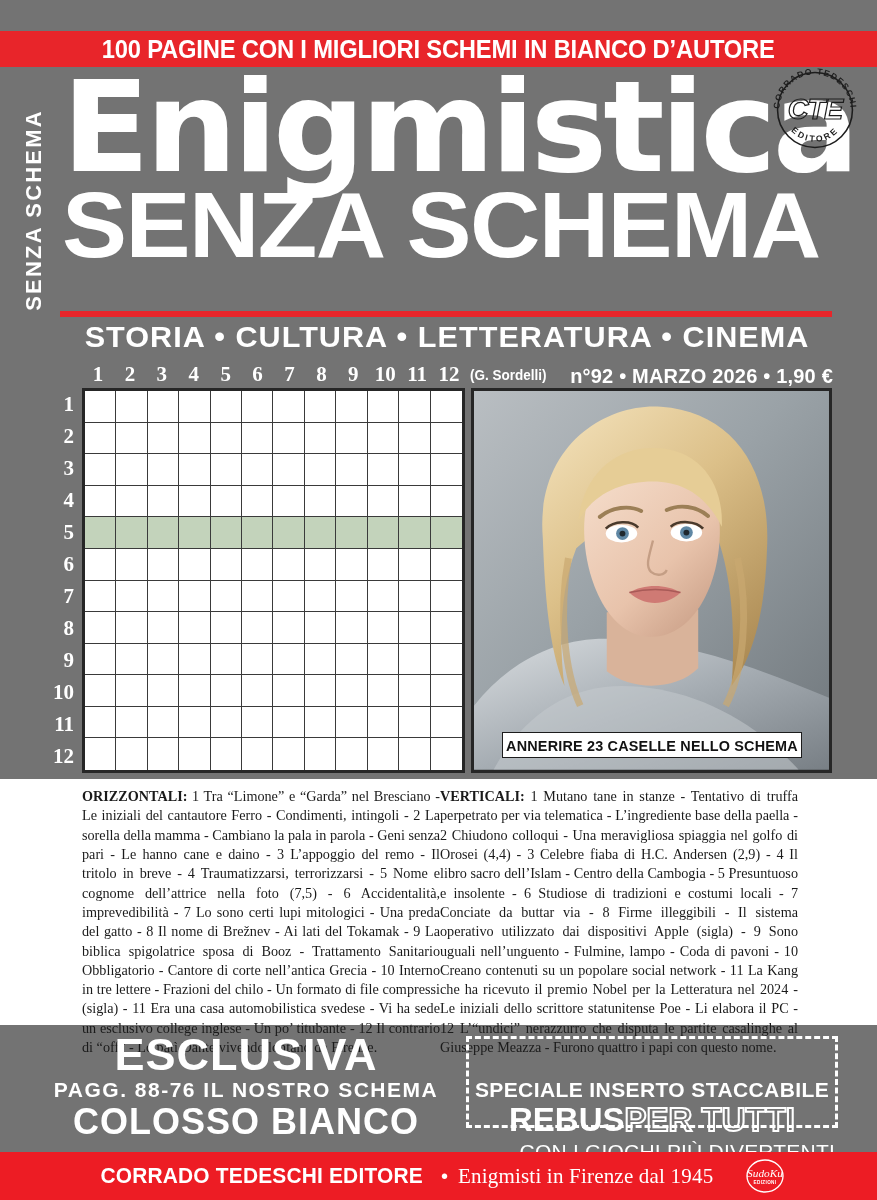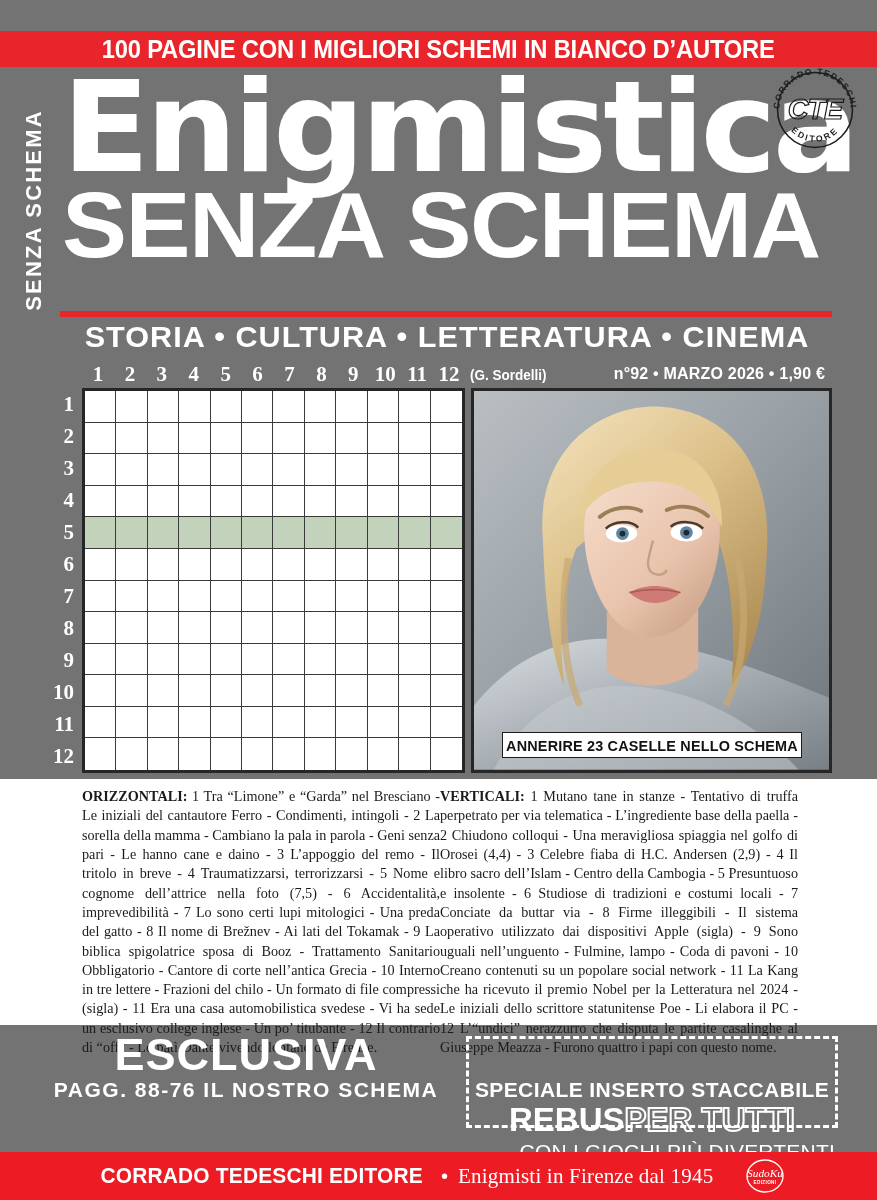--- a/index.html
+++ b/index.html
@@ -127,24 +127,24 @@
     left: 470px; top: 366px;
     color: #ffffff;
     font-weight: 700;
     font-size: 15px;
     font-family: "Liberation Sans", sans-serif;
     transform: scaleX(0.9);
     transform-origin: left center;
   }
   .issue-info {
     position: absolute;
-    right: 52px; top: 365px;
-    color: #ffffff;
-    font-weight: 700;
-    font-size: 16px;
+    right: 44px; top: 365px;
+    color: #ffffff;
+    font-weight: 700;
+    font-size: 20px;
     letter-spacing: 0.2px;
     white-space: nowrap;
   }
 
   
   .grid-wrap {
     position: absolute;
     left: 82px; top: 388px;
     width: 383px; height: 385px;
     border: 3px solid #262626;
@@ -582,20 +582,21 @@
       <div class="clue-col">
         <b>VERTICALI:</b>
         <span>1 Mutano tane in stanze - Tentativo di truffa perpetrato per via telematica - L’ingrediente base della paella - 2 Chiudono colloqui - Una meravigliosa spiaggia nel golfo di Orosei (4,4) - 3 Celebre fiaba di H.C. Andersen (2,9) - 4 Il libro sacro dell’Islam - Centro della Cambogia - 5 Presuntuoso e insolente - 6 Studiose di tradizioni e costumi locali - 7 Conciate da buttar via - 8 Firme illeggibili - Il sistema operativo utilizzato dai dispositivi Apple (sigla) - 9 Sono uguali nell’unguento - Fulmine, lampo - Coda di pavoni - 10 Creano contenuti su un popolare social network - 11 La Kang che ha ricevuto il premio Nobel per la Letteratura nel 2024 - Le iniziali dello scrittore statunitense Poe - Li elabora il PC - 12 L’“undici” nerazzurro che disputa le partite casalinghe al Giuseppe Meazza - Furono quattro i papi con questo nome.</span>
       </div>
     </div>
   </div>
 
   <div class="promo-left">
     <div class="promo-l1">ESCLUSIVA</div>
     <div class="promo-l2">PAGG. 88-76 IL NOSTRO SCHEMA</div>
+    <div class="promo-l3">COLOSSO  BIANCO</div>
   </div>
 
   <div class="promo-right">
     <div class="promo-r1">SPECIALE INSERTO STACCABILE</div>
     <div class="promo-r2">
       <span>REBUS</span><span class="hollow">PER TUTTI</span>
     </div>
     <div class="promo-r3">CON I GIOCHI PIÙ DIVERTENTI</div>
   </div>
 

